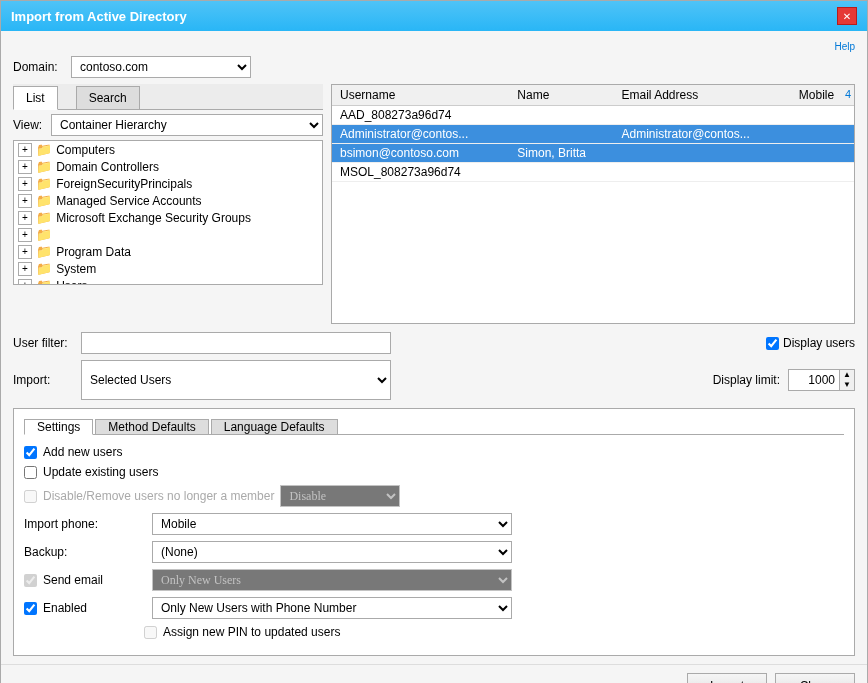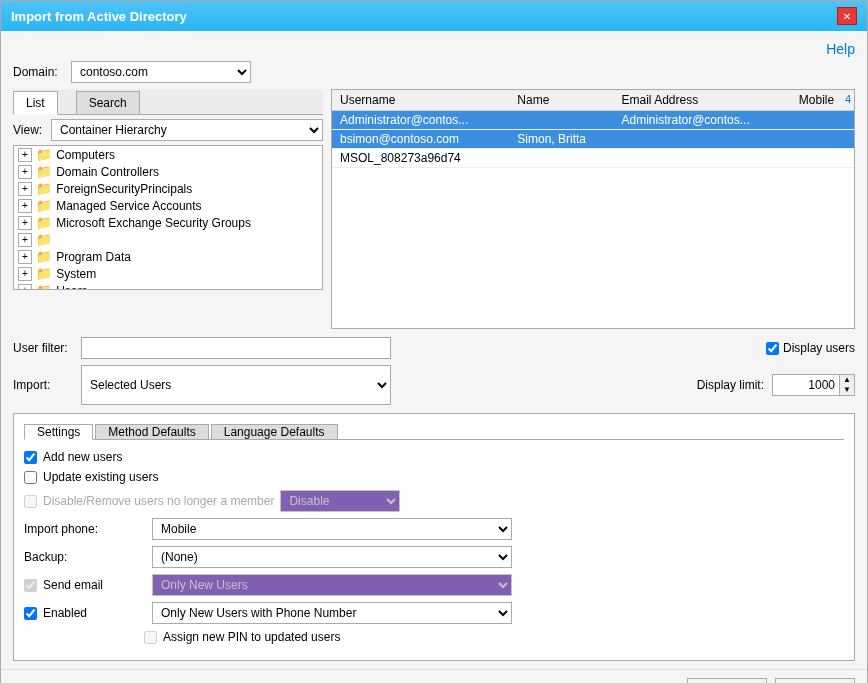--- a/index.html
+++ b/index.html
@@ -43,21 +43,21 @@
       display: flex;
       align-items: center;
       justify-content: center;
     }
     .dialog-body {
       padding: 8px 12px;
     }
     .help-link {
       text-align: right;
       color: #0078d7;
-      font-size: 14px;
+      font-size: 10px;
       cursor: pointer;
       padding: 2px 0 4px 0;
     }
     .domain-row {
       display: flex;
       align-items: center;
       gap: 8px;
       margin-bottom: 6px;
     }
     .domain-label {
@@ -236,21 +236,21 @@
       padding: 1px 4px;
     }
     .display-limit {
       display: flex;
       align-items: center;
       gap: 8px;
       margin-left: auto;
       font-size: 12px;
     }
     .limit-input {
-      width: 68px;
+      width: 52px;
       height: 22px;
       border: 1px solid #aaa;
       background: white;
       font-size: 12px;
       padding: 1px 4px;
       text-align: right;
     }
     .spin-btns {
       display: flex;
       flex-direction: column;
@@ -321,22 +321,23 @@
     }
     .settings-select {
       width: 360px;
       height: 22px;
       border: 1px solid #aaa;
       background: white;
       font-size: 12px;
       padding: 1px 4px;
     }
     .settings-select.disabled {
-      background: #4c1d95;
+      background: #404040;
       color: #aaa;
+      font-family: Liberation Serif, serif;
     }
     .assign-row {
       display: flex;
       align-items: center;
       gap: 6px;
       margin-top: 4px;
       margin-left: 120px;
     }
     
     .dialog-footer {
@@ -448,20 +449,26 @@
           <table class="user-table">
             <thead>
               <tr>
                 <th>Username</th>
                 <th>Name</th>
                 <th>Email Address</th>
                 <th>Mobile</th>
               </tr>
             </thead>
             <tbody>
+              <tr>
+                <td>AAD_808273a96d74</td>
+                <td></td>
+                <td></td>
+                <td></td>
+              </tr>
               <tr class="selected">
                 <td>Administrator@contos...</td>
                 <td></td>
                 <td>Administrator@contos...</td>
                 <td></td>
               </tr>
               <tr class="selected">
                 <td>bsimon@contoso.com</td>
                 <td>Simon, Britta</td>
                 <td></td>

